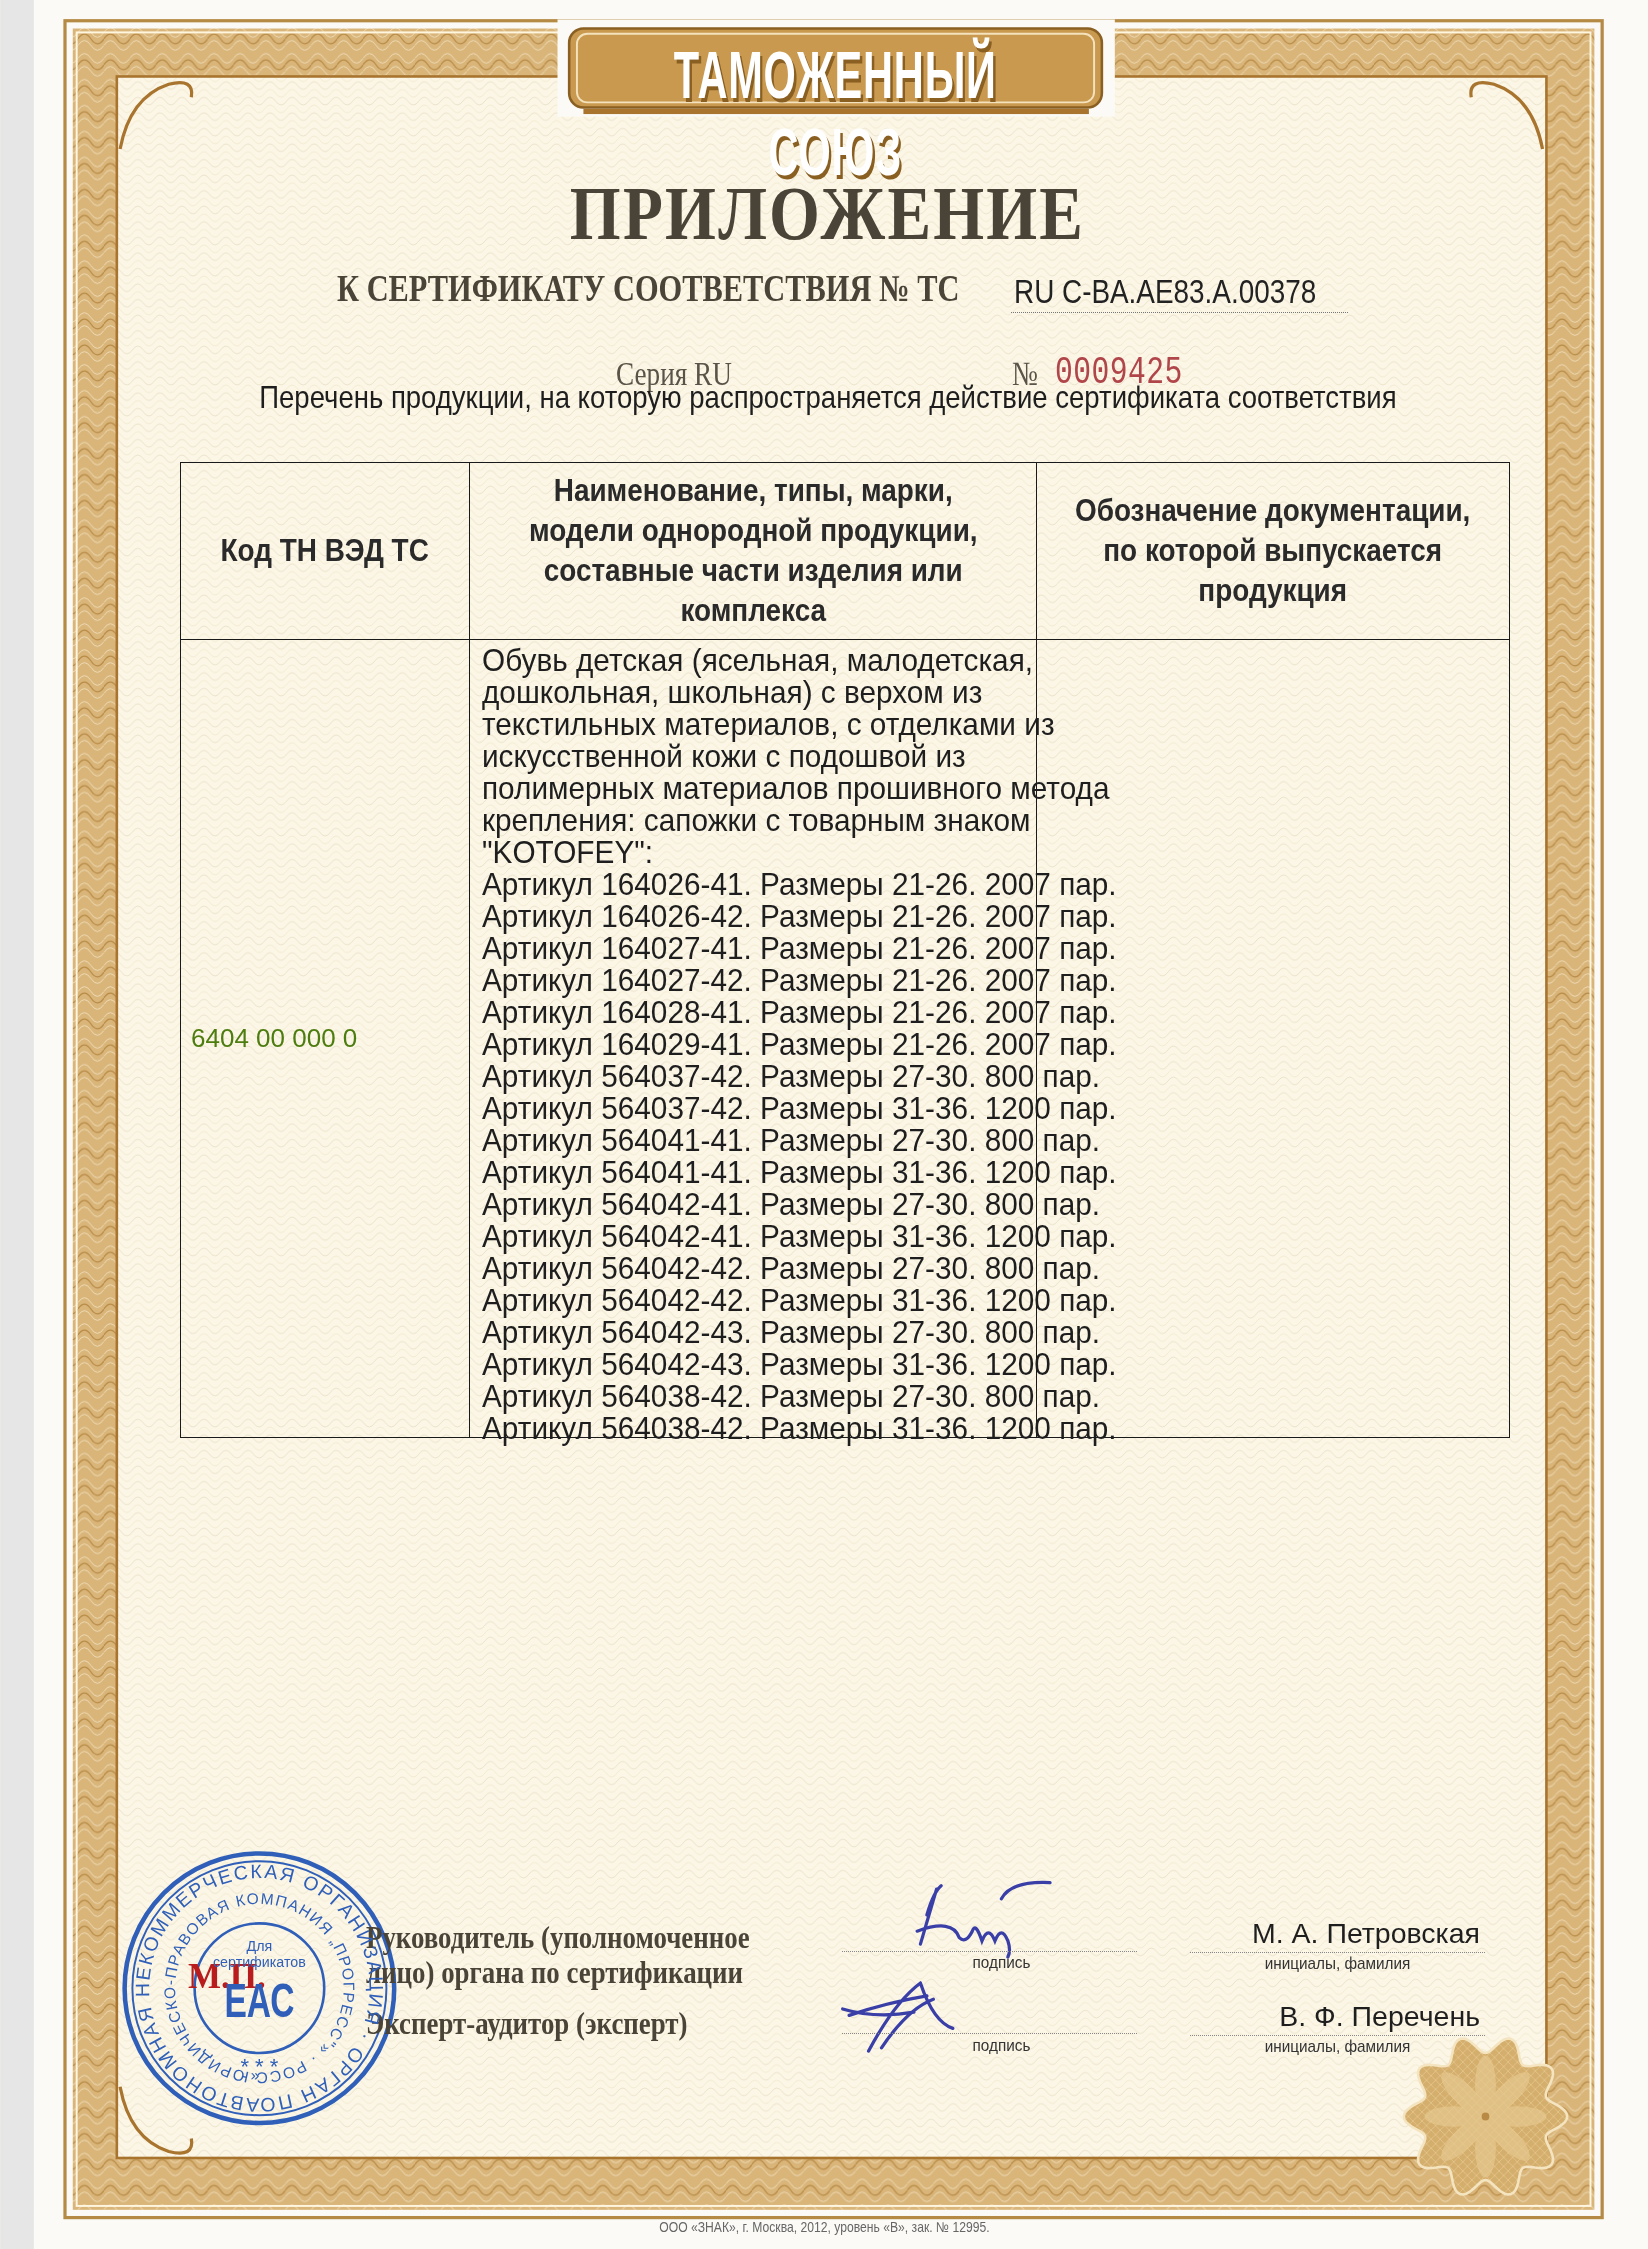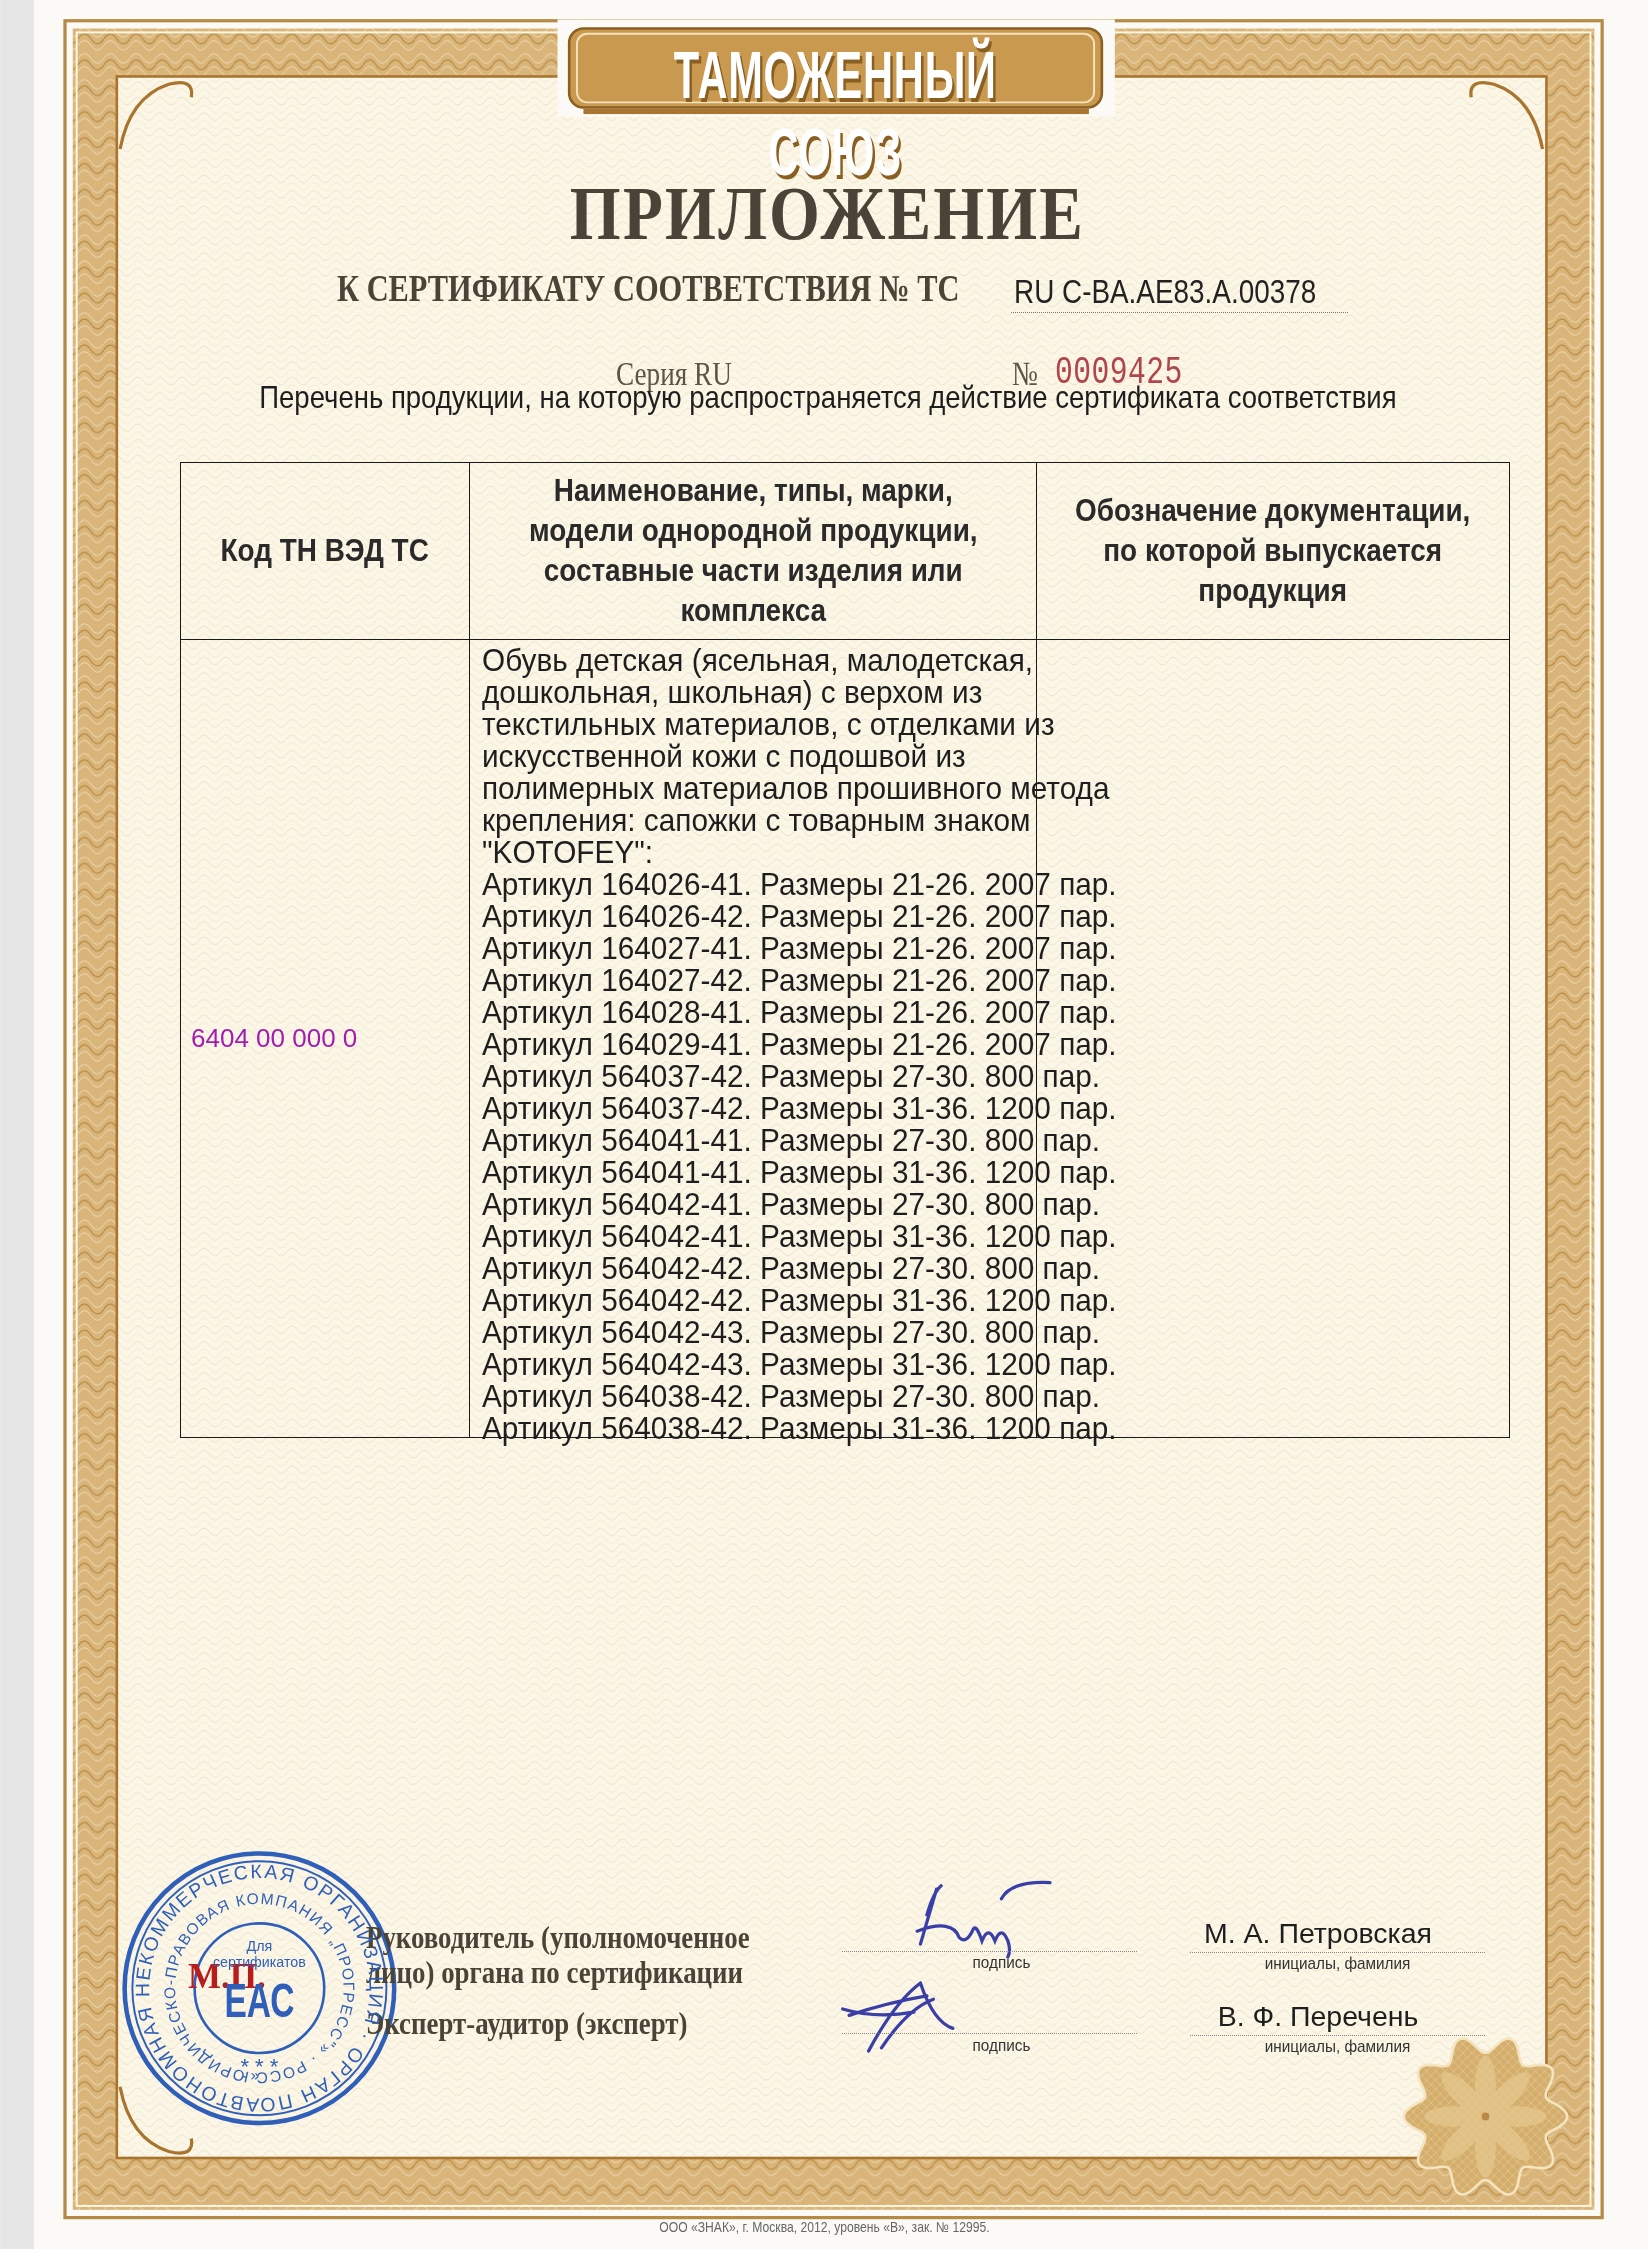--- a/index.html
+++ b/index.html
@@ -18,29 +18,29 @@
   .list-caption { left: 0; width: 1649px; top: 379px; text-align: center; font-size: 32px; color: #1e1e1e; white-space: nowrap; transform: scaleX(0.86); transform-origin: 849px 0; }
 
   table.cert { position: absolute; left: 180px; top: 462px; width: 1330px; height: 976px; border-collapse: collapse; }
   table.cert td, table.cert th { border: 1.9px solid #1a1a1a; padding: 0; }
   table.cert th { height: 176px; font-weight: bold; font-size: 31px; color: #2a2a2a; text-align: center; vertical-align: middle; line-height: 40px; }
   .th-inner { display: inline-block; transform: scaleX(0.9); }
   .col1 { width: 288px; }
   .col2 { width: 565px; }
   .col3 { width: 472px; }
   .code-cell { vertical-align: top; }
-  .code-text { position: absolute; left: 191px; top: 1023px; font-size: 26px; color: #a21caf; }
+  .code-text { position: absolute; left: 191px; top: 1023px; font-size: 26px; color: #4d7c0f; }
   .desc-cell { vertical-align: top; }
   .desc-lines { position: absolute; left: 482px; top: 644px; font-size: 32px; line-height: 32px; color: #1e1e1e; white-space: nowrap; }
   .desc-lines div { transform: scaleX(0.93); transform-origin: 0 0; }
 
   .sig-label { font-size: 32px; color: #4a4438; font-weight: bold; white-space: nowrap; transform: scaleX(0.84); transform-origin: 0 0; }
   .mp { left: 188px; top: 1957px; font-size: 35px; font-weight: bold; color: #b91c1c; }
   .small-cap { font-size: 17px; color: #333; white-space: nowrap; transform: scaleX(0.9); transform-origin: 50% 0; text-align: center; width: 259px; }
-  .name { font-size: 28.5px; color: #1e1e1e; white-space: nowrap; text-align: center; width: 324px; }
+  .name { font-size: 28.5px; color: #1e1e1e; white-space: nowrap; text-align: right; width: 324px; }
   .sig-line { height: 0; border-top: 1.3px dotted #888; }
   .footer-note { left: 0; width: 1649px; top: 2219px; text-align: center; font-size: 14.3px; color: #666; transform: scaleX(0.85); transform-origin: 824px 0; white-space: nowrap; }
 </style>
 </head>
 <body>
 
 <svg id="deco" viewBox="0 0 2544 3472" xmlns="http://www.w3.org/2000/svg">
   <defs>
     <pattern id="guilloche" width="40" height="40" patternUnits="userSpaceOnUse">
       <rect width="40" height="40" fill="#d9b57a"></rect>

